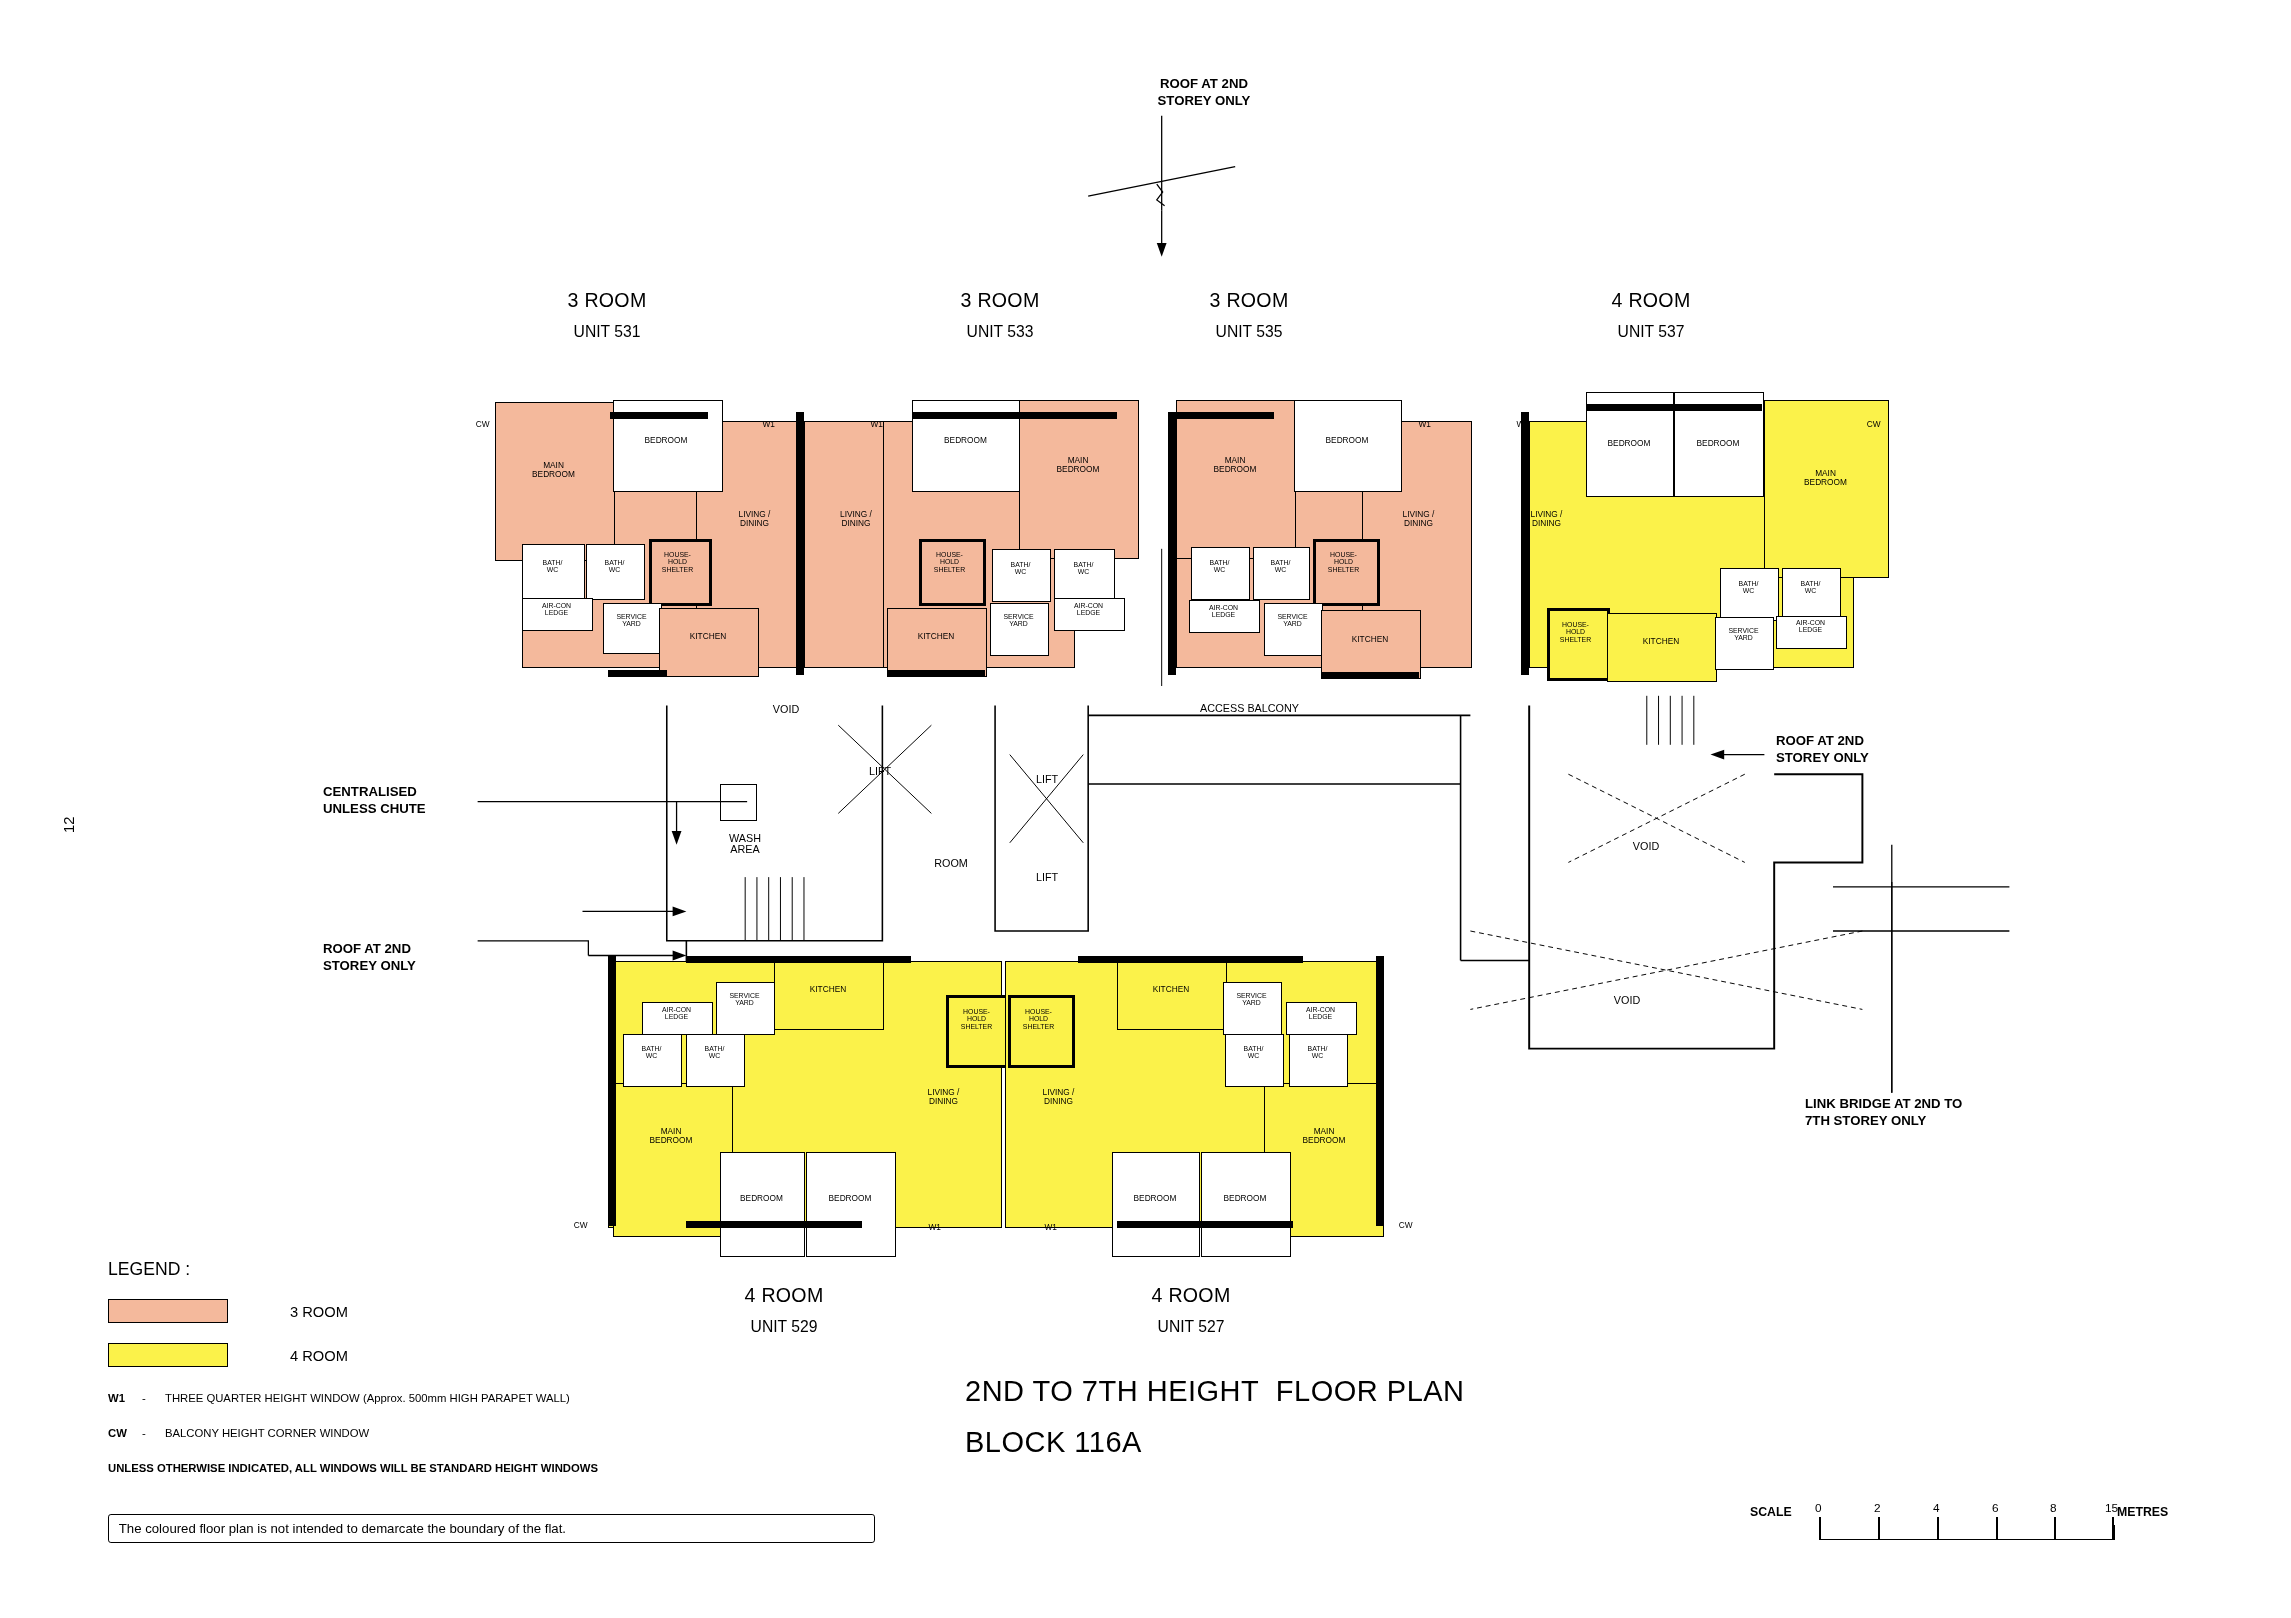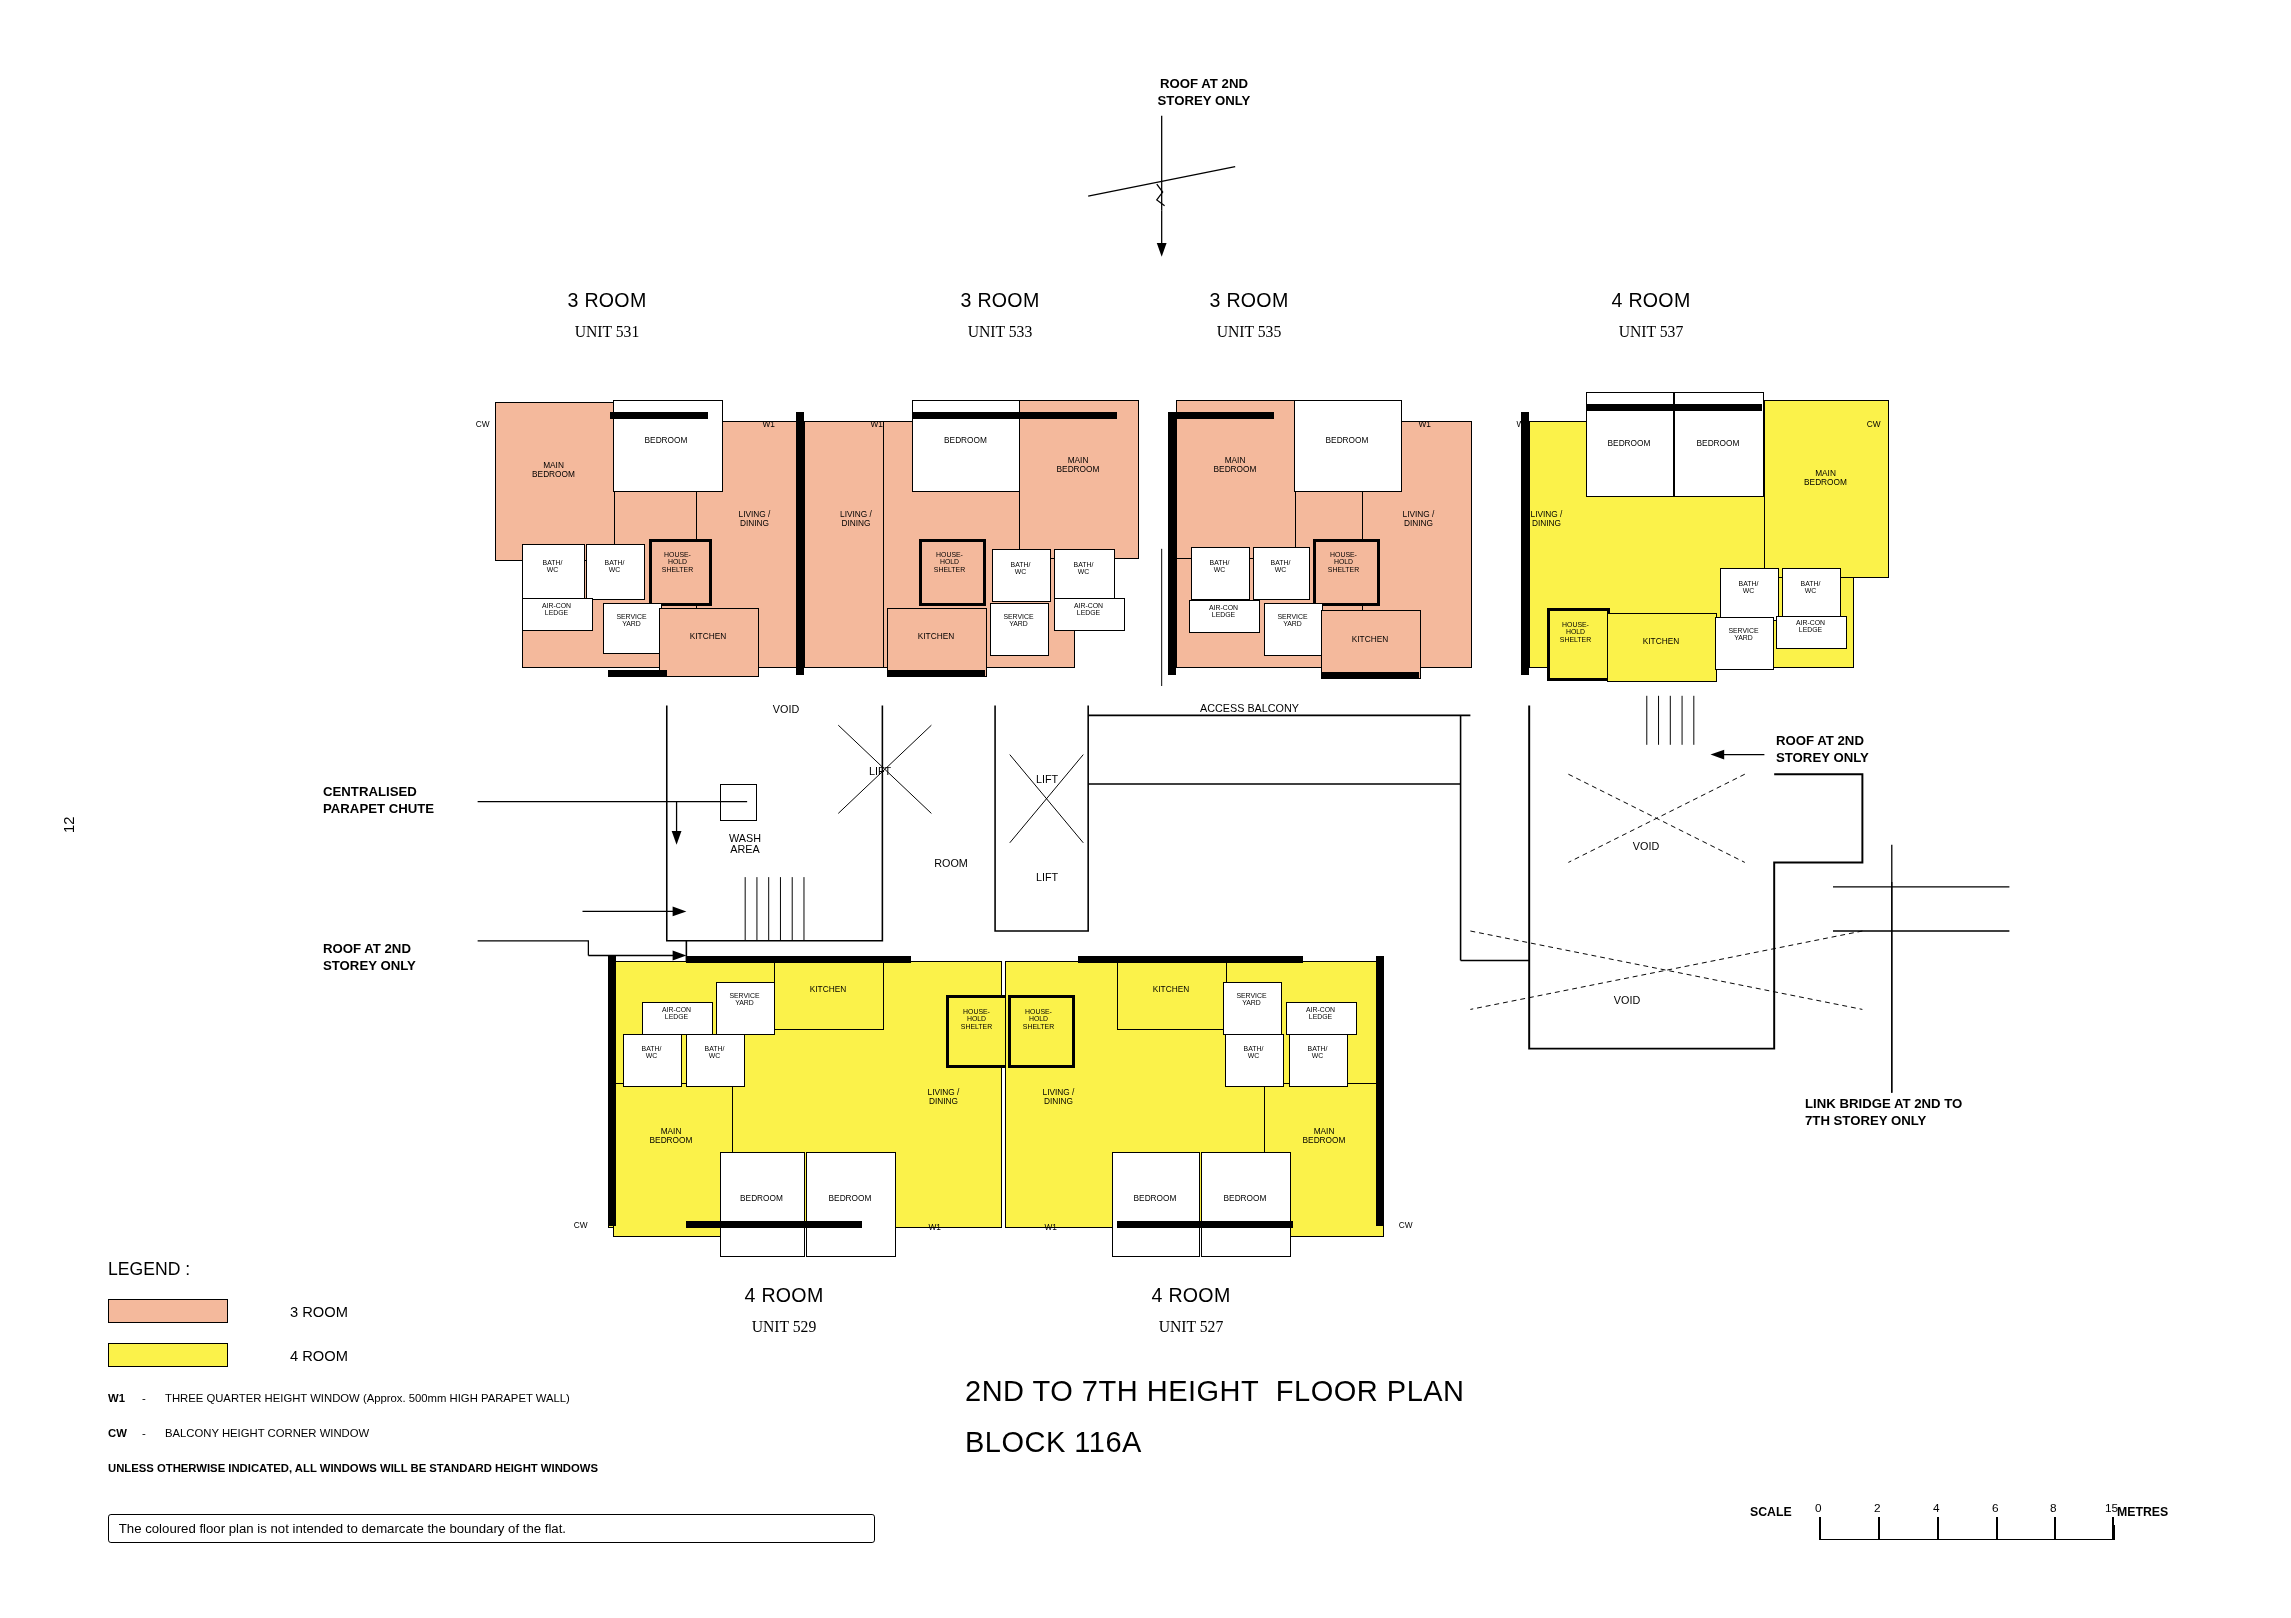--- a/index.html
+++ b/index.html
@@ -9,21 +9,21 @@
   .ctr{text-align:center;}
 
   
   .fill3{background:#f4b99c;border:1.5px solid #000;}
   .fill4{background:#fbf24a;border:1.5px solid #000;}
   .fillw{background:#ffffff;border:1.5px solid #000;}
   .wall{background:#000;}
   .lbl-sm{font-size:8.3px;text-align:center;line-height:1.05;}
   .lbl-xs{font-size:6.9px;text-align:center;line-height:1.05;}
   .lbl-title{font-size:19.6px;letter-spacing:0.3px;}
-  .lbl-unit{font-size:15.7px;font-family:Liberation Serif, serif;}
+  .lbl-unit{font-size:15.7px;}
   .lbl-note{font-size:13.2px;line-height:1.25;font-weight:bold;}
 
   .legendbox{width:118px;height:21.6px;border:1px solid #000;}
   .scalebar{height:13.7px;border:1px solid #000;border-top:none;}
   .disclaimer{border:1px solid #000;padding:5.9px 9.8px;font-size:13.2px;border-radius:2.9px;}
   .bigtitle{font-size:29px;letter-spacing:0.5px;line-height:1.35;}
   svg{position:absolute;left:0;top:0;pointer-events:none;}
   .rot{transform:rotate(-90deg);transform-origin:left top;}
 </style>
 </head>
@@ -258,21 +258,21 @@
 <div class="abs txt lbl-sm" style="left:1008px;top:872px;width:78px;font-size:10.8px;">LIFT</div>
 <div class="abs txt lbl-sm" style="left:747px;top:704px;width:78px;font-size:10.8px;">VOID</div>
 <div class="abs txt lbl-sm" style="left:1607px;top:841px;width:78px;font-size:10.8px;">VOID</div>
 <div class="abs txt lbl-sm" style="left:1588px;top:995px;width:78px;font-size:10.8px;">VOID</div>
 <div class="abs txt lbl-sm" style="left:701px;top:833px;width:88px;font-size:10.8px;">WASH
 AREA</div>
 
 <div class="abs" style="left:720px;top:784px;width:35px;height:35px;border:1.6px solid #000;"></div>
 
 <div class="abs txt lbl-note" style="left:323px;top:784px;width:235px;">CENTRALISED
-PARAPET CHUTE</div>
+UNLESS CHUTE</div>
 <div class="abs txt lbl-note" style="left:323px;top:941px;width:235px;">ROOF AT 2ND
 STOREY ONLY</div>
 <div class="abs txt lbl-note" style="left:1776px;top:733px;width:235px;">ROOF AT 2ND
 STOREY ONLY</div>
 <div class="abs txt lbl-note" style="left:1805px;top:1096px;width:274px;">LINK BRIDGE AT 2ND TO
 7TH STOREY ONLY</div>
 
 <div class="abs fill4" style="left:608px;top:961px;width:392px;height:265px;"></div>
 <div class="abs fill4" style="left:613px;top:1083px;width:118px;height:152px;"></div>
 

